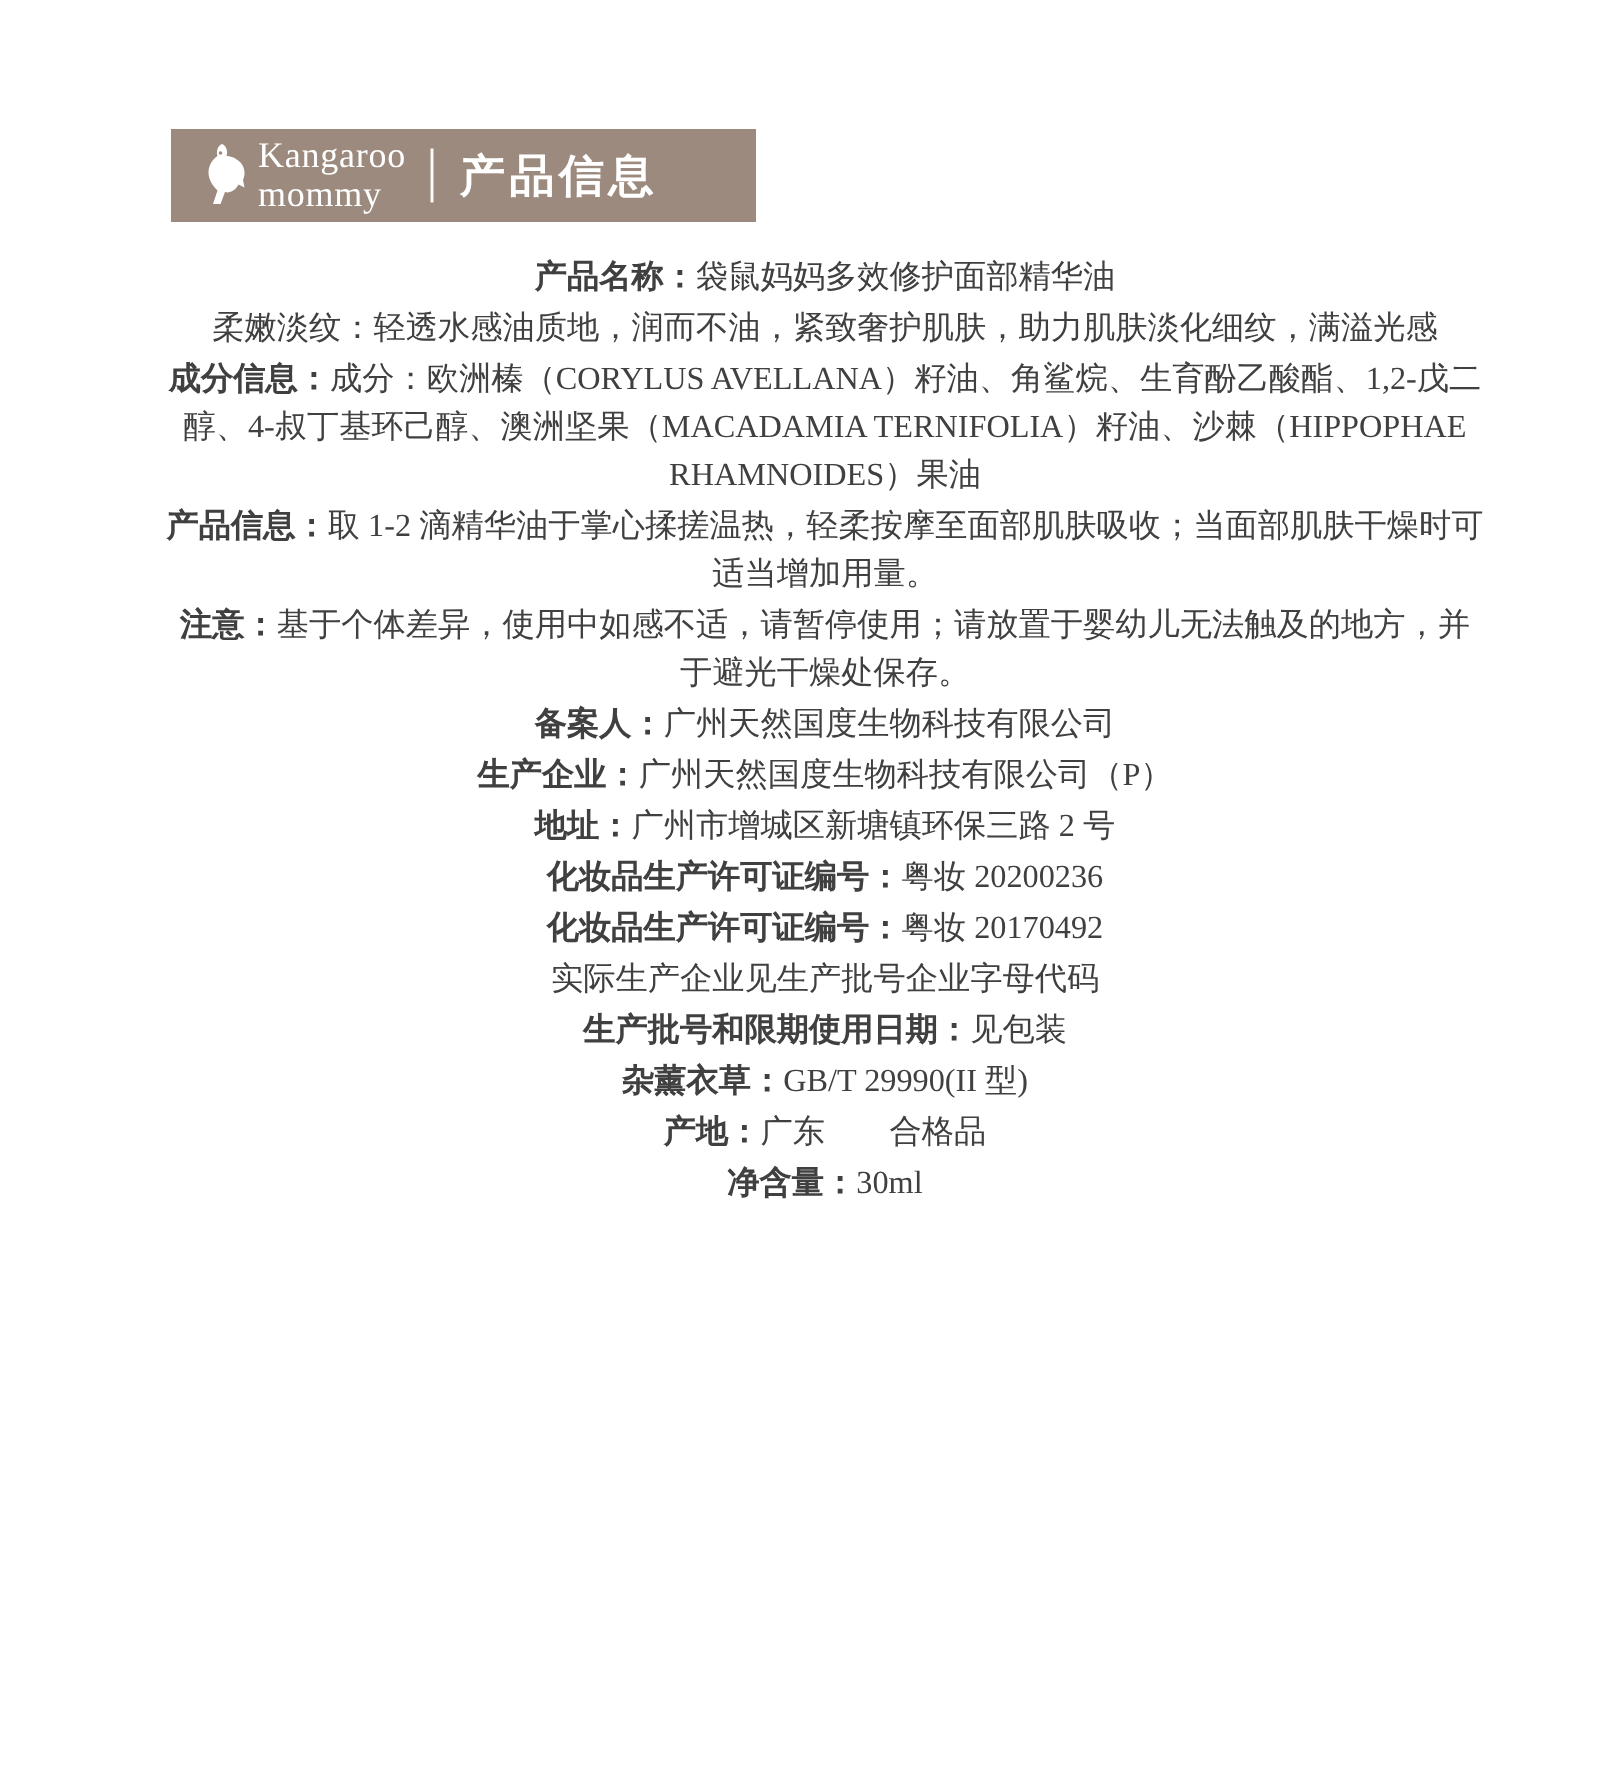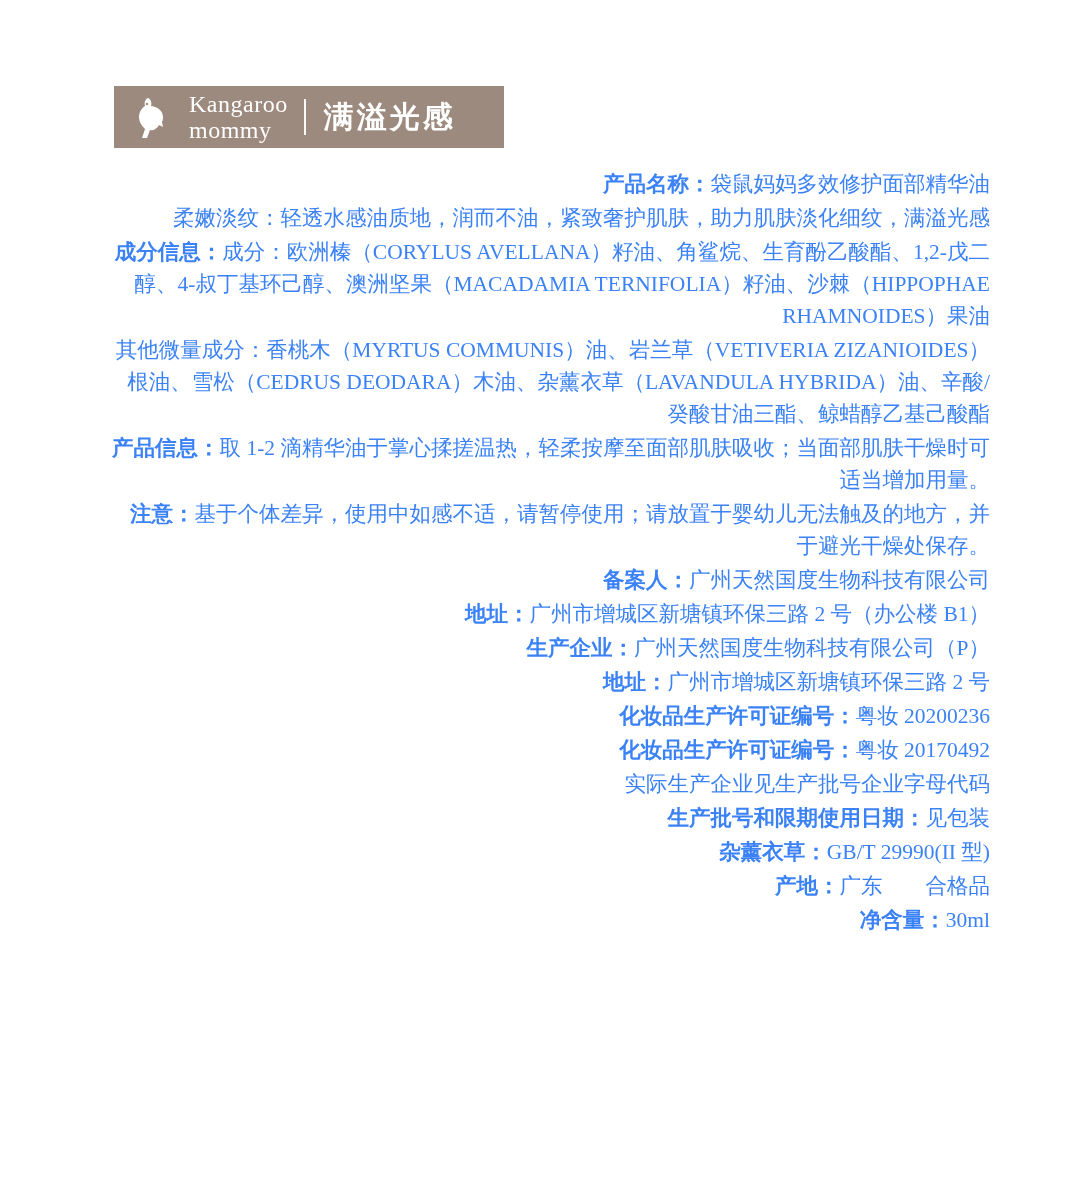--- a/index.html
+++ b/index.html
@@ -30,22 +30,22 @@
     width: 390px;
     height: 62px;
     background: #9b8a7d;
     display: flex;
     align-items: center;
     padding: 0 10px;
     box-sizing: border-box;
   }
   .brand-mark {
     display: flex;
-    align-items: flex-end;
-    gap: 23px;
+    align-items: center;
+    gap: 6px;
     padding-left: 8px;
   }
   .kangaroo-icon {
     width: 34px;
     height: 46px;
     flex: 0 0 34px;
   }
   .brand-words {
     display: flex;
     flex-direction: column;
@@ -77,23 +77,23 @@
   
   .content {
     position: absolute;
     left: 110px;
     top: 168px;
     width: 880px;
   }
   .line {
     font-size: 21.5px;
     line-height: 32px;
-    color: #3b82f6;
+    color: #404040;
     margin: 0 0 2px 0;
-    text-align: right;
+    text-align: center;
   }
   .lbl {
     font-weight: bold;
   }
 </style>
 </head>
 <body>
 
 <div class="page">
 
@@ -102,57 +102,51 @@
       <svg class="kangaroo-icon" viewBox="0 0 34 46" aria-hidden="true">
         <path d="M16 2 C13 3 12 7 13 10 C10 12 7 16 7 21 C7 26 10 30 13 33 L10 42 L15 42 L18 34 C21 35 25 33 27 29 L31 31 L30 26 C32 22 31 17 28 14 C25 11 21 10 19 10 C20 7 19 3 16 2 Z" fill="#ffffff"></path>
         <circle cx="15" cy="8" r="1.2" fill="#9b8a7d"></circle>
       </svg>
       <div class="brand-words">
         <span class="brand-line1">Kangaroo</span>
         <span class="brand-line2">mommy</span>
       </div>
     </div>
     <div class="banner-divider"></div>
-    <div class="banner-title">满溢光感</div>
+    <div class="banner-title">产品信息</div>
   </div>
 
   <div class="content">
 
     <p class="line">
       <span class="lbl">产品名称：</span><span>袋鼠妈妈多效修护面部精华油</span>
     </p>
 
 
     <p class="line">
       <span>柔嫩淡纹：轻透水感油质地，润而不油，紧致奢护肌肤，助力肌肤淡化细纹，满溢光感</span>
     </p>
 
     <p class="line">
       <span class="lbl">成分信息：</span><span>成分：欧洲榛（CORYLUS AVELLANA）籽油、角鲨烷、生育酚乙酸酯、1,2-戊二醇、4-叔丁基环己醇、澳洲坚果（MACADAMIA TERNIFOLIA）籽油、沙棘（HIPPOPHAE RHAMNOIDES）果油</span>
     </p>
 
-    <p class="line">
-      <span>其他微量成分：香桃木（MYRTUS COMMUNIS）油、岩兰草（VETIVERIA ZIZANIOIDES）根油、雪松（CEDRUS DEODARA）木油、杂薰衣草（LAVANDULA HYBRIDA）油、辛酸/癸酸甘油三酯、鲸蜡醇乙基己酸酯</span>
-    </p>
 
     <p class="line">
       <span class="lbl">产品信息：</span><span>取 1-2 滴精华油于掌心揉搓温热，轻柔按摩至面部肌肤吸收；当面部肌肤干燥时可适当增加用量。</span>
     </p>
 
     <p class="line">
       <span class="lbl">注意：</span><span>基于个体差异，使用中如感不适，请暂停使用；请放置于婴幼儿无法触及的地方，并于避光干燥处保存。</span>
     </p>
 
     <p class="line">
       <span class="lbl">备案人：</span><span>广州天然国度生物科技有限公司</span>
     </p>
 
-    <p class="line">
-      <span class="lbl">地址：</span><span>广州市增城区新塘镇环保三路 2 号（办公楼 B1）</span>
-    </p>
 
     <p class="line">
       <span class="lbl">生产企业：</span><span>广州天然国度生物科技有限公司（P）</span>
     </p>
 
     <p class="line">
       <span class="lbl">地址：</span><span>广州市增城区新塘镇环保三路 2 号</span>
     </p>
 
     <p class="line">

